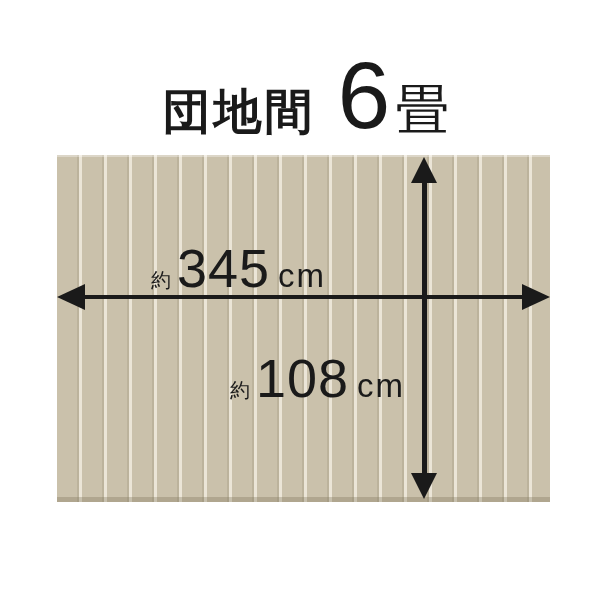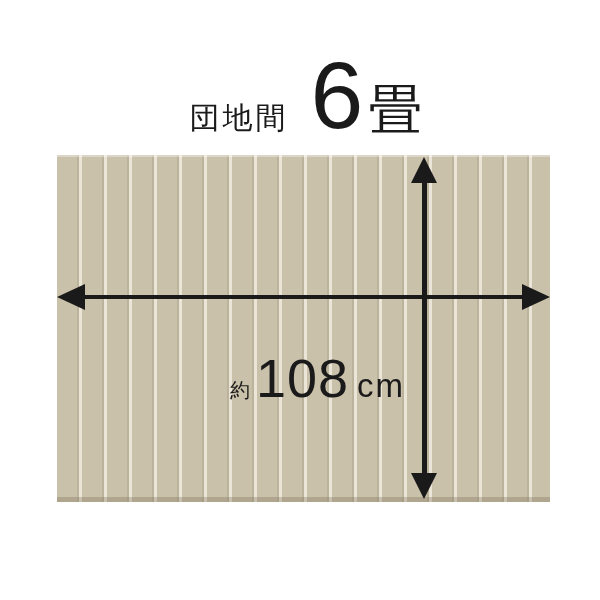--- a/index.html
+++ b/index.html
@@ -20,21 +20,21 @@
     position: absolute;
     top: 48px;
     left: 0;
     width: 100%;
     text-align: center;
     line-height: 1;
     color: var(--text, #1a1a1a);
     white-space: nowrap;
     transform: translateX(6px);
   }
-  .t-room   { font-size: 30px; font-weight: 400; letter-spacing: 3px; }
+  .t-room   { font-size: 48px; font-weight: 700; letter-spacing: 3px; }
   .t-num    { font-size: 95px; font-weight: 400; margin-left: 22px; }
   .t-unit   { font-size: 54px; font-weight: 500; margin-left: 5px; }
 
   
   .floor {
     position: absolute;
     left: 57px;
     top: 155px;
     width: 493px;
     height: 347px;
@@ -125,18 +125,21 @@
   <div class="floor"></div>
 
   <div class="shaft-h"></div>
   <div class="head head-left"></div>
   <div class="head head-right"></div>
 
   <div class="shaft-v"></div>
   <div class="head head-up"></div>
   <div class="head head-down"></div>
 
+  <div class="dim-label dim-width">
+    <span class="dim-prefix">約</span><span class="dim-value">345</span><span class="dim-unit">cm</span>
+  </div>
 
   <div class="dim-label dim-height">
     <span class="dim-prefix">約</span><span class="dim-value">108</span><span class="dim-unit">cm</span>
   </div>
 
 </div>
 
 </body></html>

